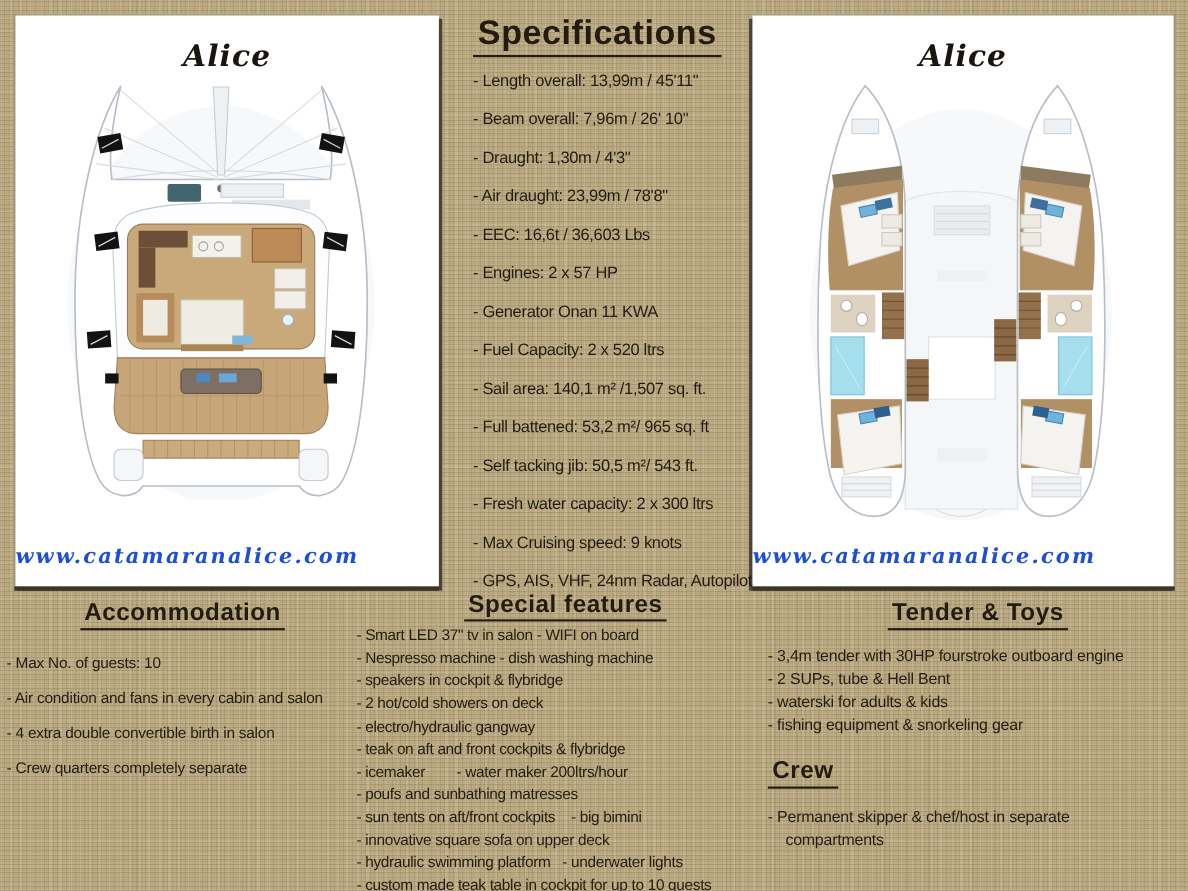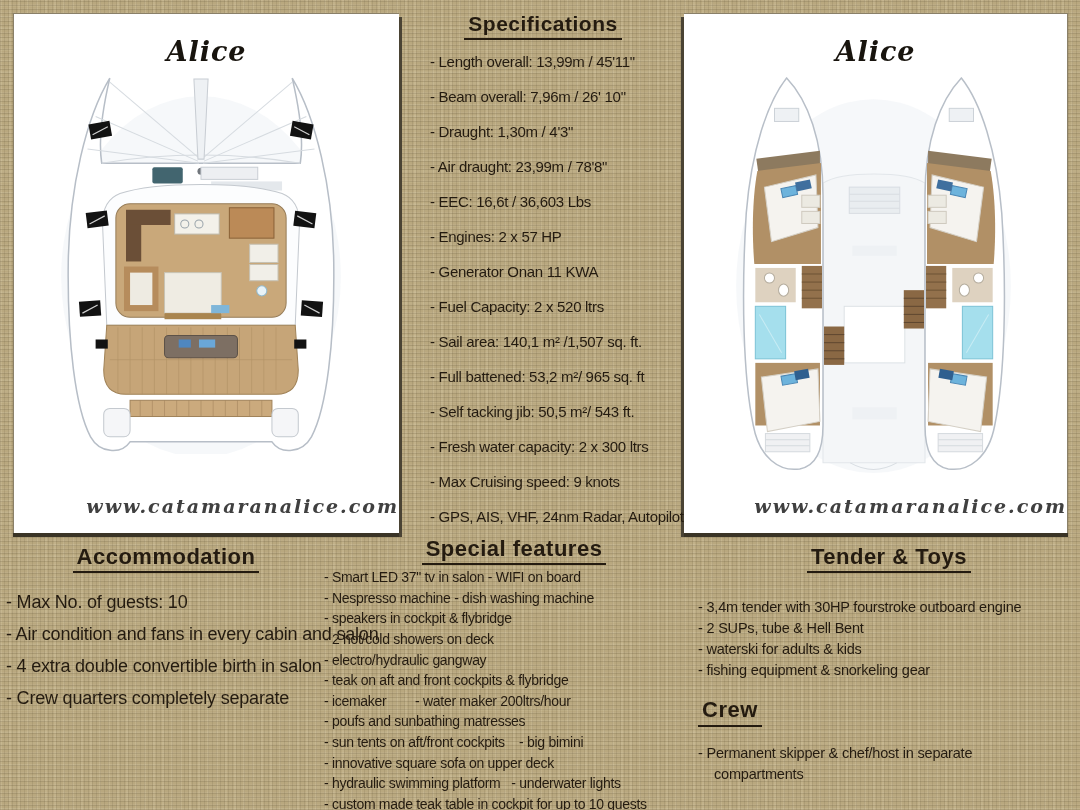--- a/index.html
+++ b/index.html
@@ -19,48 +19,48 @@
     box-shadow:0 4px 0 #3a3426, 3px 4px 0 #4a4334;
   }
   .panel-left{left:13px;width:386px;border-left:1px solid #8a8068;}
   .panel-right{left:684px;width:384px;border-right:1px solid #8a8068;box-shadow:0 4px 0 #3a3426,-3px 4px 0 #4a4334;}
   .script-title{
     position:absolute;top:22px;left:0;width:100%;text-align:center;
     font-family:"DejaVu Serif",serif;font-style:italic;font-weight:bold;
     font-size:27px;letter-spacing:1px;color:#18140e;
   }
   .website{
-    position:absolute;bottom:16px;left:0;width:100%;text-align:right;
+    position:absolute;bottom:16px;left:0;width:100%;text-align:left;
     font-family:"DejaVu Serif",serif;font-style:italic;font-weight:bold;
-    font-size:19px;letter-spacing:2px;word-spacing:3px;color:#404040;
+    font-size:19px;letter-spacing:2px;word-spacing:3px;color:#1d4ed8;
   }
   .plan-svg{position:absolute;}
   .plan-svg.deck{left:44px;top:60px;width:286px;height:380px;}
   .plan-svg.hull{left:46px;top:60px;width:288px;height:402px;}
 
   .heading-wrap{text-align:center;}
   .section-heading{
     display:inline-block;font-weight:bold;font-size:22px;letter-spacing:.5px;
     border-bottom:2.5px solid #241b10;padding:0 4px 2px 4px;line-height:1.15;
   }
   .specs{position:absolute;left:402px;top:12px;width:282px;}
-  .specs .section-heading{font-size:21px;}
+  .specs .section-heading{font-size:31px;}
   .specs .list{margin-top:12px;padding-left:28px;}
   .spec-item{font-size:15px;line-height:20px;margin-bottom:15px;white-space:pre;letter-spacing:-0.3px;}
 
   .accommodation{position:absolute;left:6px;top:544px;width:320px;}
   .accommodation .list{margin-top:20px;}
-  .acc-item{font-size:18px;line-height:19px;margin-bottom:13px;white-space:pre;letter-spacing:-0.2px;}
+  .acc-item{font-size:14px;line-height:19px;margin-bottom:13px;white-space:pre;letter-spacing:-0.2px;}
 
   .special{position:absolute;left:324px;top:536px;width:380px;}
   .special .list{margin-top:2px;}
   .sf-item{font-size:14px;line-height:20.6px;white-space:pre;letter-spacing:-0.3px;}
 
   .tender{position:absolute;left:698px;top:544px;width:382px;}
-  .tender .list{margin-top:24px;}
+  .tender .list{margin-top:14px;}
   .tt-item{font-size:14.5px;line-height:21px;white-space:pre;letter-spacing:-0.2px;}
   .crew-heading-wrap{text-align:left;margin-top:16px;}
   .crew-list{margin-top:16px;}
   .crew-item{
     font-size:14.5px;line-height:21px;width:345px;white-space:pre-wrap;
     padding-left:16px;text-indent:-16px;letter-spacing:-0.2px;
   }
 </style>
 </head>
 <body>

